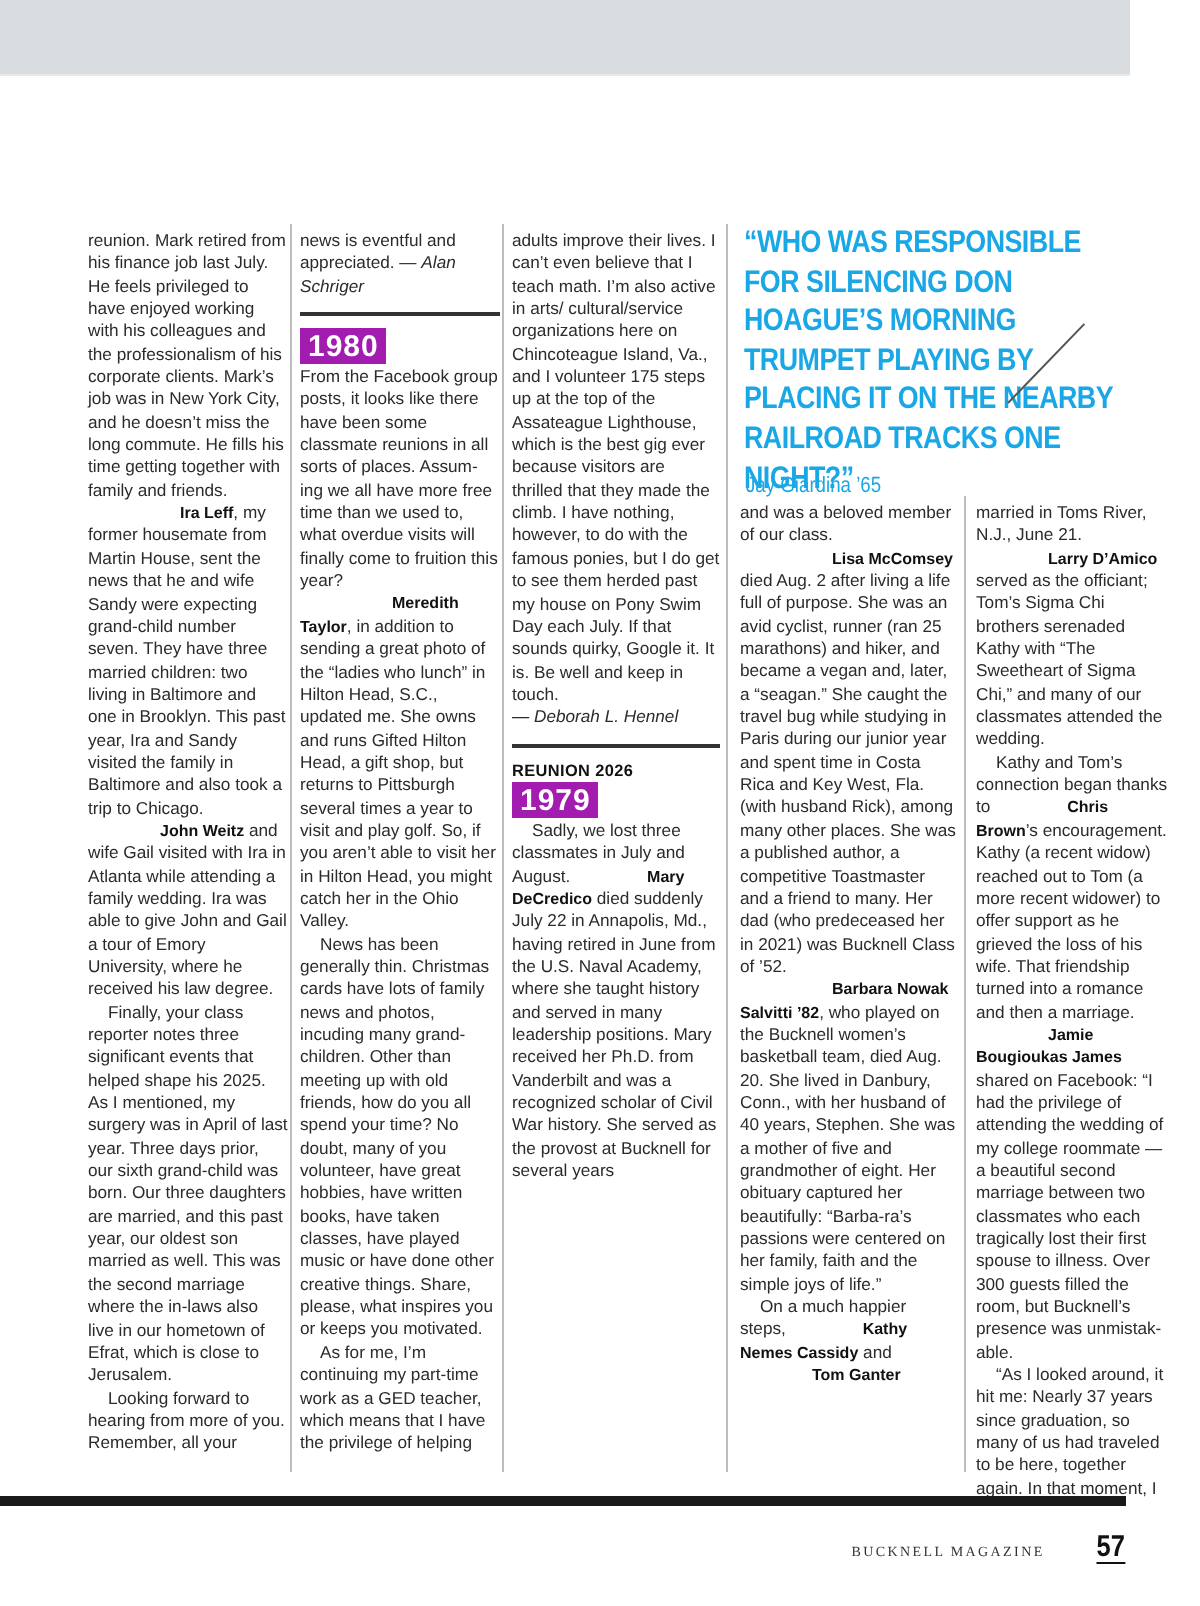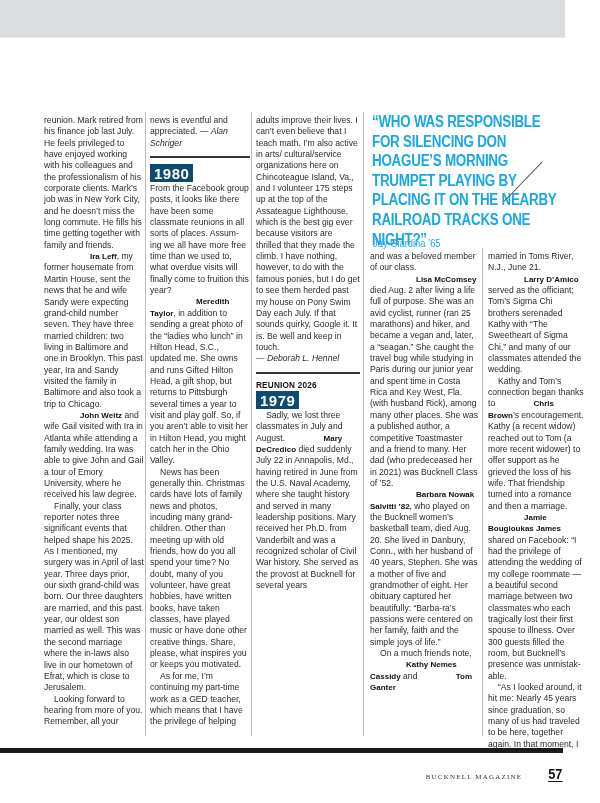--- a/index.html
+++ b/index.html
@@ -5,21 +5,21 @@
   html, body { margin: 0; padding: 0; background: #ffffff; }
   body { width: 600px; height: 803px; position: relative; overflow: hidden; font-family: "Liberation Sans", sans-serif; color: #2a2a2a; }
   .top-band { position: absolute; left: 0; top: 0; width: 565px; height: 37px; background: #d9dde0; border-bottom: 1px solid #e6e8ea; }
   .col { position: absolute; font-size: 8.6px; line-height: 11.35px; color: #2b2b2b; }
   .col p { margin: 0; }
   .indent { text-indent: 10px; }
   .vrule { position: absolute; width: 1px; background: #bdbdbd; }
   b { color: #111; font-weight: bold; font-size: 8px; padding-left: 36px; }
   i { font-style: italic; }
   .year-rule { height: 2px; background: #333; margin: 7px 0 6px 0; }
-  .year-badge { display: inline-block; background: #0c4a6e; color: #fff; font-weight: bold; font-size: 15px; line-height: 17px; padding: 1px 4px 0 4px; margin-bottom: 1px; letter-spacing: 0.5px; }
+  .year-badge { display: inline-block; background: #a21caf; color: #fff; font-weight: bold; font-size: 15px; line-height: 17px; padding: 1px 4px 0 4px; margin-bottom: 1px; letter-spacing: 0.5px; }
   .reunion-label { font-weight: bold; font-size: 8.2px; color: #111; margin: 0 0 4px 0; letter-spacing: 0.2px; }
   .quote { position: absolute; left: 372px; top: 112px; width: 225px; color: #1aa7e6; font-weight: bold; font-size: 15.6px; line-height: 19.6px; letter-spacing: -0.3px; font-family: "Liberation Sans", sans-serif; transform: scaleX(0.86); transform-origin: left top; }
   .quote-attr { position: absolute; left: 373px; top: 237px; color: #1aa7e6; font-size: 11px; transform: scaleX(0.85); transform-origin: left top; }
   .slash { position: absolute; left: 504px; top: 201px; width: 55px; height: 1px; background: #555; transform: rotate(-46deg); transform-origin: left center; }
   .bottom-bar { position: absolute; left: 0; top: 748px; width: 563px; height: 5px; background: #1a1a1a; }
   .footer { position: absolute; right: 36px; top: 767px; display: flex; align-items: baseline; gap: 25px; }
   .footer-mag { font-family: "Liberation Serif", serif; font-size: 7px; letter-spacing: 1.2px; color: #333; }
   .footer-page { font-weight: bold; font-size: 15px; color: #111; border-bottom: 1.5px solid #111; line-height: 14px; transform: scaleX(0.85); }
 </style>
 </head>
@@ -57,27 +57,27 @@
 <div class="vrule" style="left:363px; top:112px; height:624px;"></div>
 
 <div class="quote">“WHO WAS RESPONSIBLE FOR SILENCING DON HOAGUE’S MORNING TRUMPET PLAYING BY PLACING IT ON THE NEARBY RAILROAD TRACKS ONE NIGHT?”</div>
 <div class="quote-attr">Jay Giardina ’65</div>
 <div class="slash"></div>
 
 <div class="col" style="left:370px; top:251px; width:108px;">
   <p>and was a beloved member of our class.</p>
   <p class="indent"><b>Lisa McComsey</b><span> died Aug. 2 after living a life full of purpose. She was an avid cyclist, runner (ran 25 marathons) and hiker, and became a vegan and, later, a “seagan.” She caught the travel bug while studying in Paris during our junior year and spent time in Costa Rica and Key West, Fla. (with husband Rick), among many other places. She was a published author, a competitive Toastmaster and a friend to many. Her dad (who predeceased her in 2021) was Bucknell Class of ’52.</span></p>
   <p class="indent"><b>Barbara Nowak Salvitti ’82</b><span>, who played on the Bucknell women’s basketball team, died Aug. 20. She lived in Danbury, Conn., with her husband of 40 years, Stephen. She was a mother of five and grandmother of eight. Her obituary captured her beautifully: “Barba-ra’s passions were centered on her family, faith and the simple joys of life.”</span></p>
-  <p class="indent"><span>On a much friends note, </span><b>Kathy Nemes Cassidy</b><span> and </span><b>Tom Ganter</b></p>
+  <p class="indent"><span>On a much happier steps, </span><b>Kathy Nemes Cassidy</b><span> and </span><b>Tom Ganter</b></p>
 </div>
 <div class="vrule" style="left:482px; top:248px; height:488px;"></div>
 
 <div class="col" style="left:488px; top:251px; width:96px;">
   <p><span>married in Toms River, N.J., June 21. </span><b>Larry D’Amico</b><span> served as the officiant; Tom’s Sigma Chi brothers serenaded Kathy with “The Sweetheart of Sigma Chi,” and many of our classmates attended the wedding.</span></p>
   <p class="indent"><span>Kathy and Tom’s connection began thanks to </span><b>Chris Brown</b><span>’s encouragement. Kathy (a recent widow) reached out to Tom (a more recent widower) to offer support as he grieved the loss of his wife. That friendship turned into a romance and then a marriage. </span><b>Jamie Bougioukas James</b><span> shared on Facebook: “I had the privilege of attending the wedding of my college roommate — a beautiful second marriage between two classmates who each tragically lost their first spouse to illness. Over 300 guests filled the room, but Bucknell’s presence was unmistak-able.</span></p>
-  <p class="indent">“As I looked around, it hit me: Nearly 45 years since graduation, so many of us had traveled to be here, together again. In that moment, I</p>
+  <p class="indent">“As I looked around, it hit me: Nearly 37 years since graduation, so many of us had traveled to be here, together again. In that moment, I</p>
 </div>
 
 <div class="bottom-bar"></div>
 <div class="footer">
   <span class="footer-mag">BUCKNELL MAGAZINE</span>
   <span class="footer-page">57</span>
 </div>
 
 </body></html>

